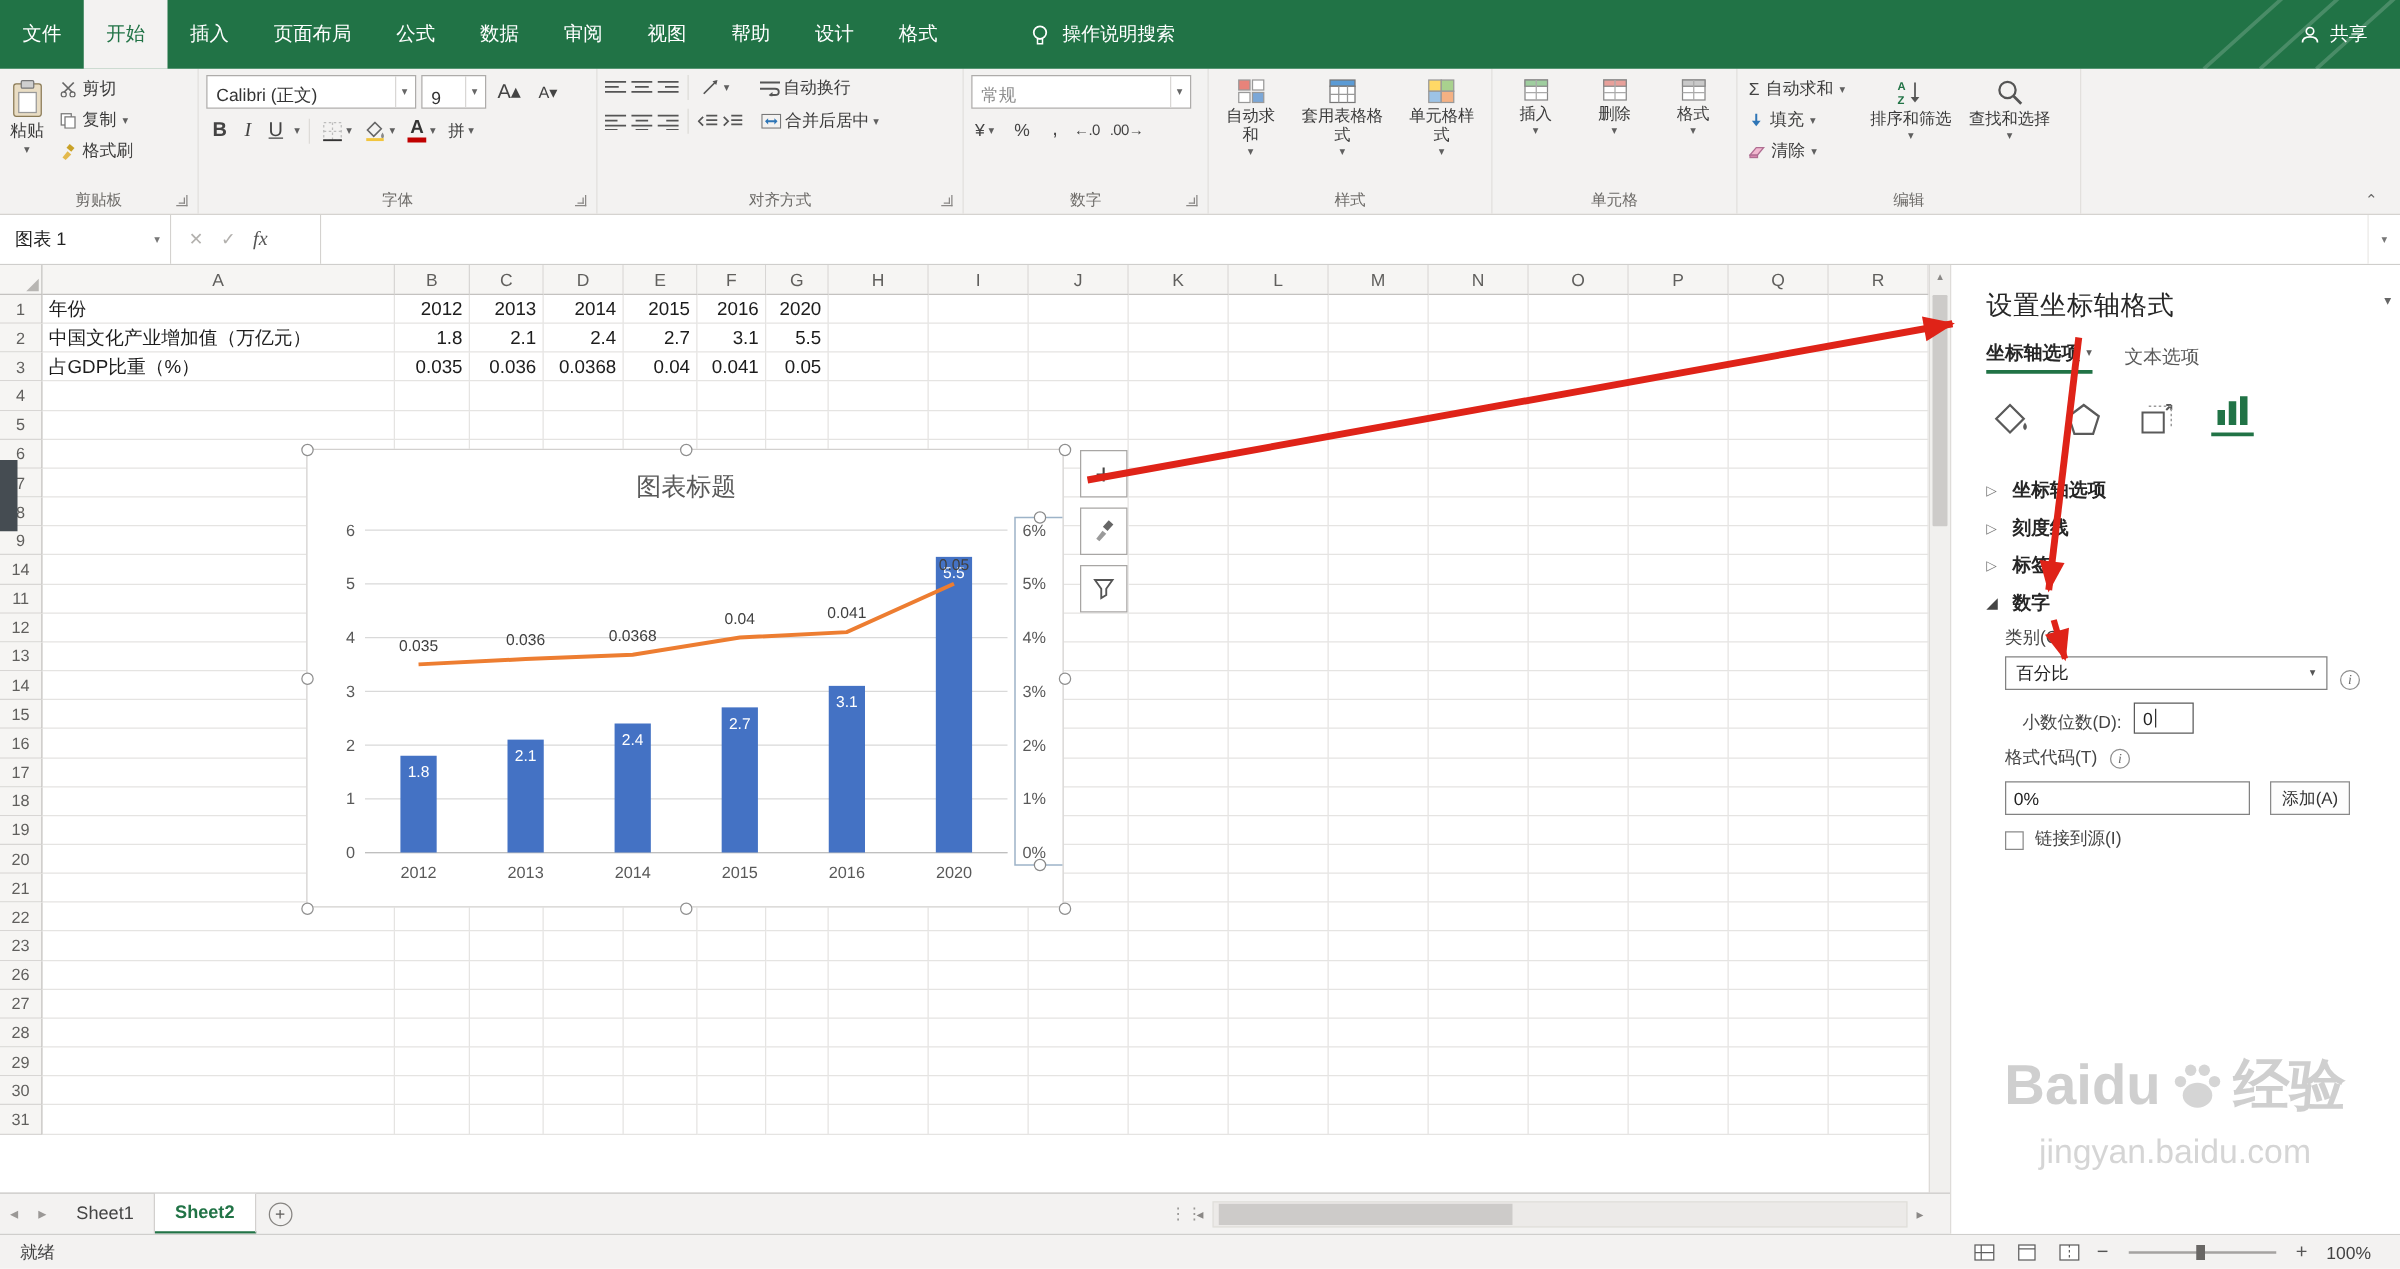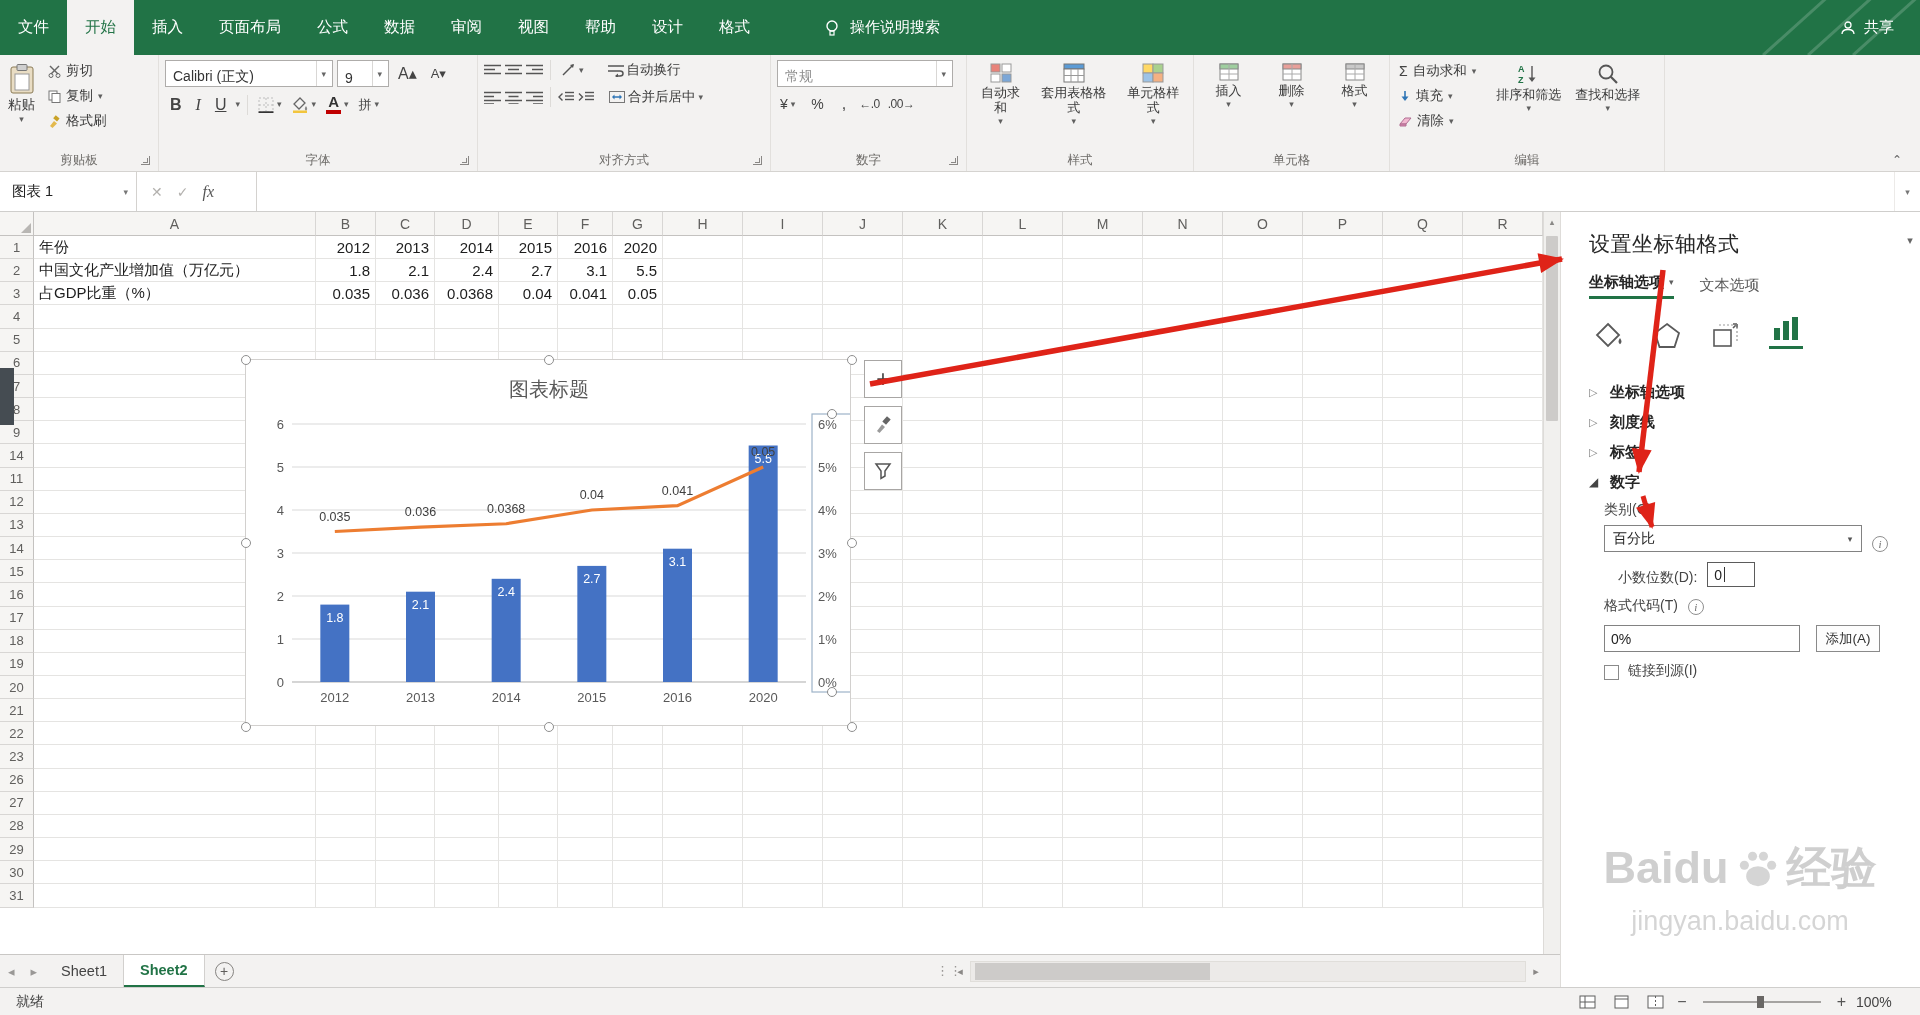--- a/index.html
+++ b/index.html
@@ -140,21 +140,21 @@
 
 #status-bar{position:absolute;left:0;top:987px;width:1920px;height:28px;background:#f3f2f1;
   border-top:1px solid #cfcecc;display:flex;align-items:center;font-size:14px;color:#444;z-index:4;}
 #status-ready{padding-left:16px;}
 #status-right{margin-left:auto;display:flex;align-items:center;gap:10px;padding-right:18px;}
 .viewic{display:flex;align-items:center;justify-content:center;width:24px;height:20px;}
 #zoom-track{width:118px;height:2px;background:#a5a3a1;position:relative;margin:0 6px;}
 #zoom-notch{position:absolute;left:57px;top:-4px;width:1px;height:10px;background:#a5a3a1;}
 #zoom-thumb{position:absolute;left:54px;top:-5px;width:7px;height:12px;background:#696765;}
 .zoom-sign{font-size:16px;color:#555;}
-#zoom-pct{width:46px;text-align:left;}
+#zoom-pct{width:46px;text-align:center;}
 
 
 #arrows{position:absolute;left:0;top:0;z-index:40;pointer-events:none;}
 #watermark{position:absolute;left:1566px;top:838px;width:348px;text-align:center;z-index:30;pointer-events:none;}
 .wm-logo{display:flex;align-items:center;justify-content:center;gap:8px;
   font-size:45px;font-weight:bold;color:rgba(178,178,178,.62);}
 .wm-url{font-size:27px;margin-top:8px;color:rgba(178,178,178,.55);}
 svg{display:block;}
 </style>
 </head>

